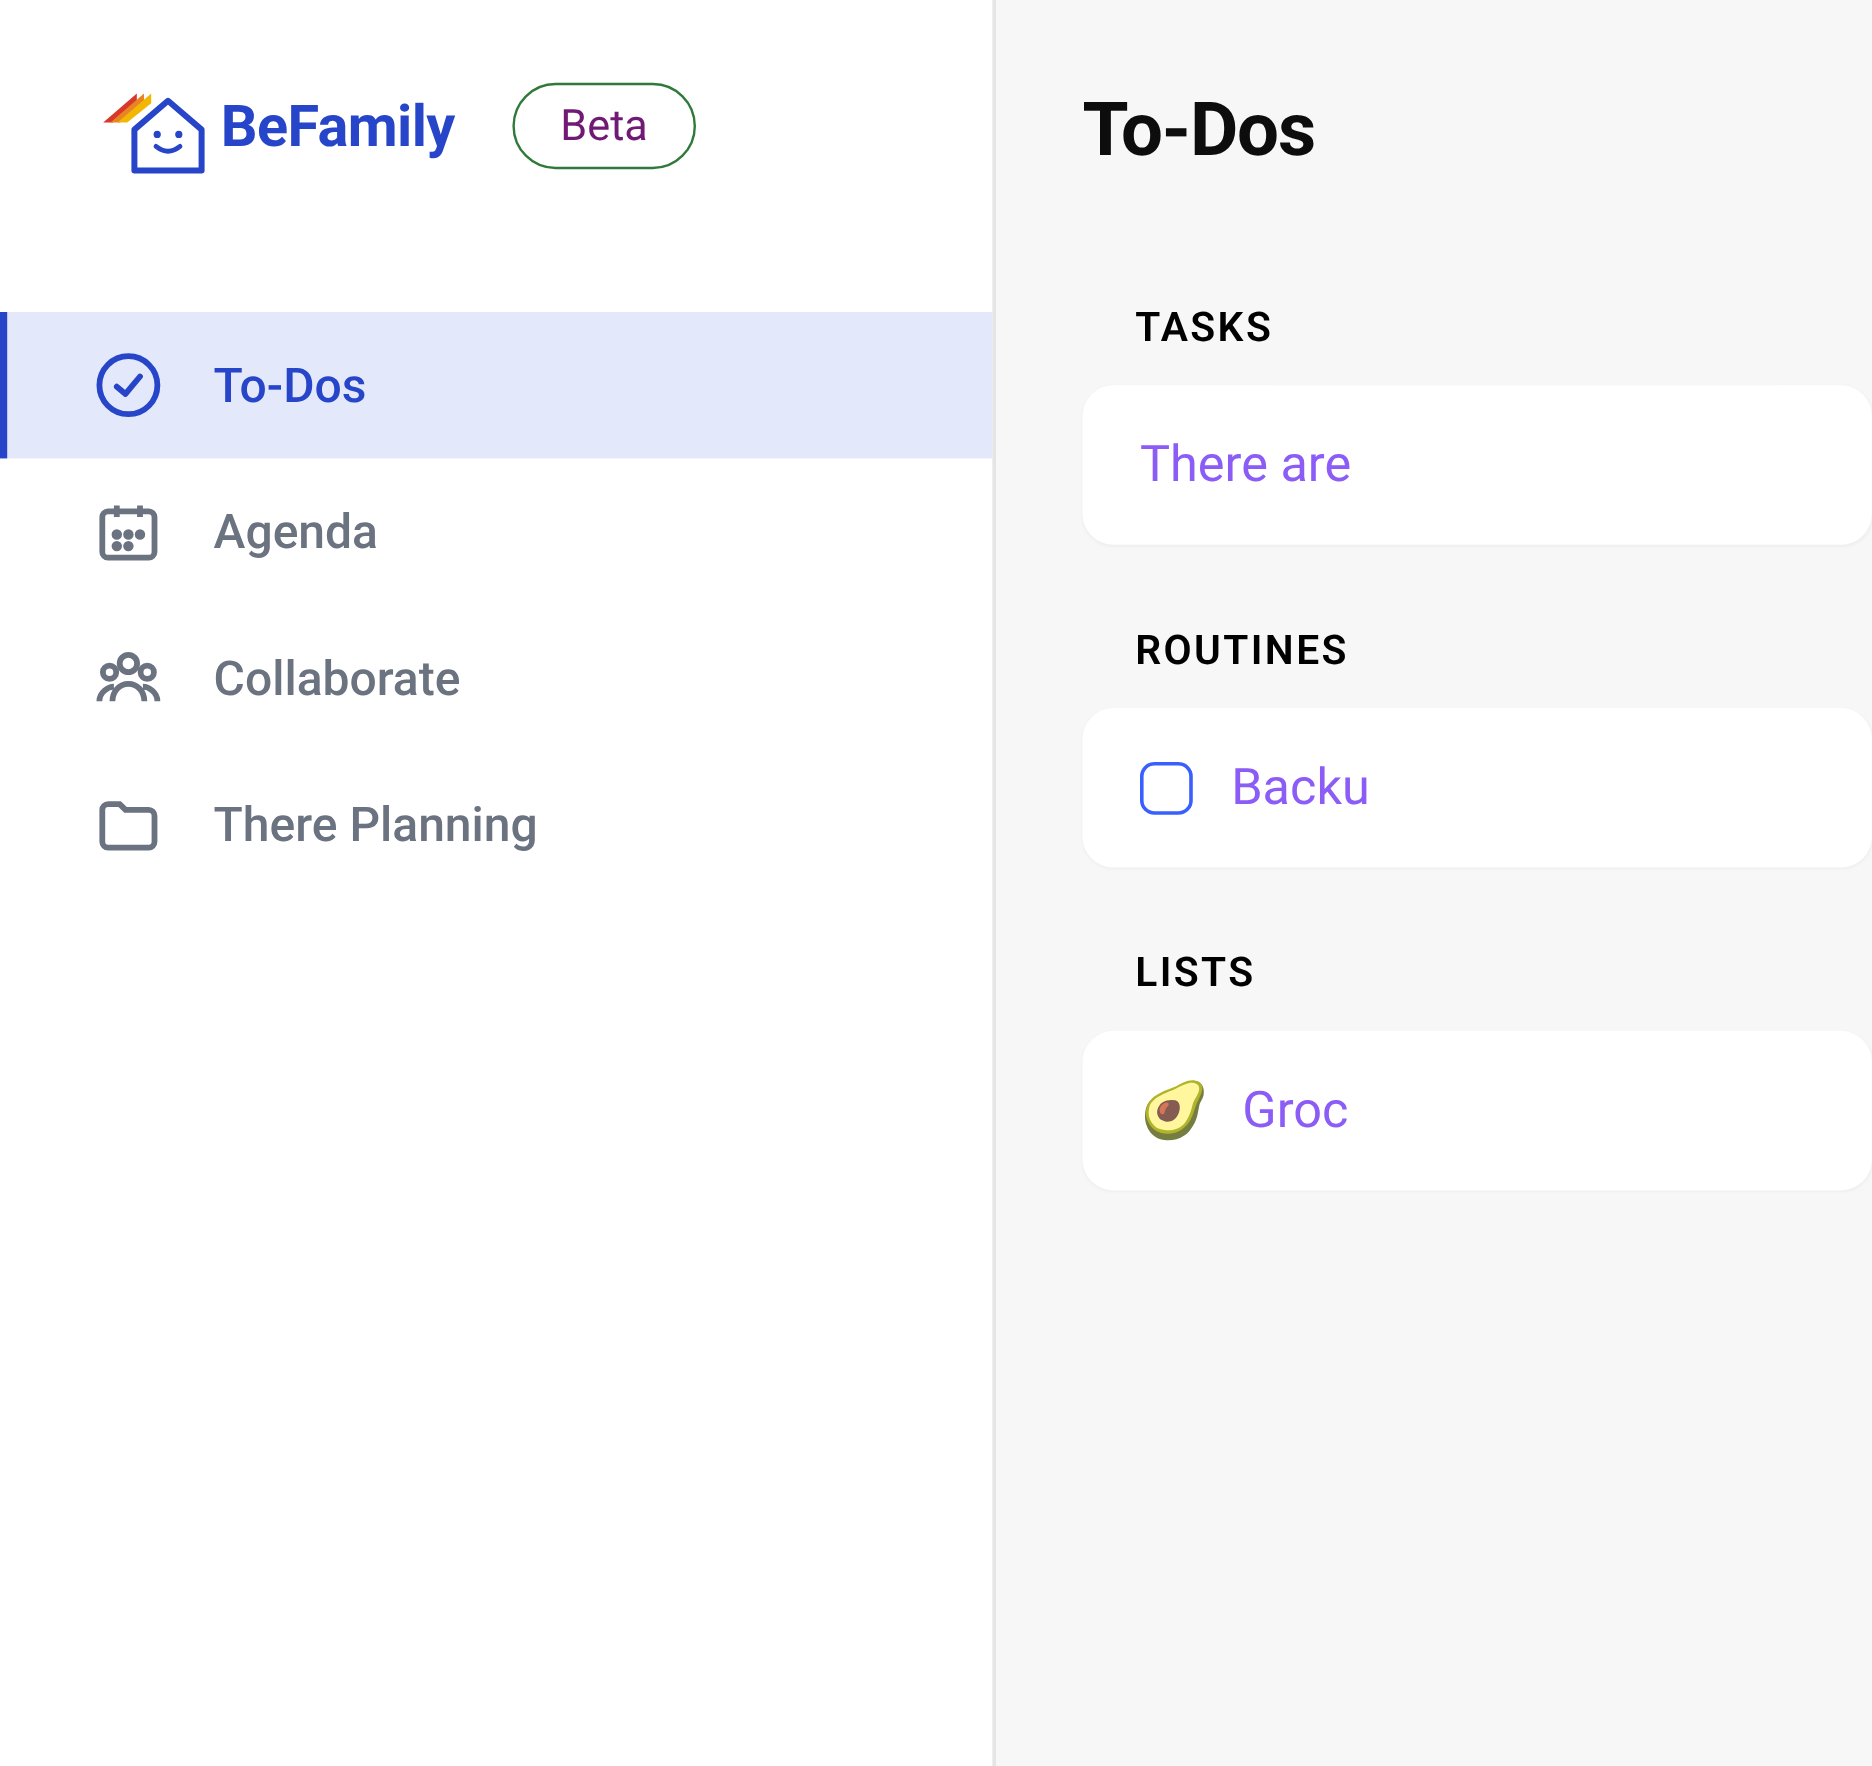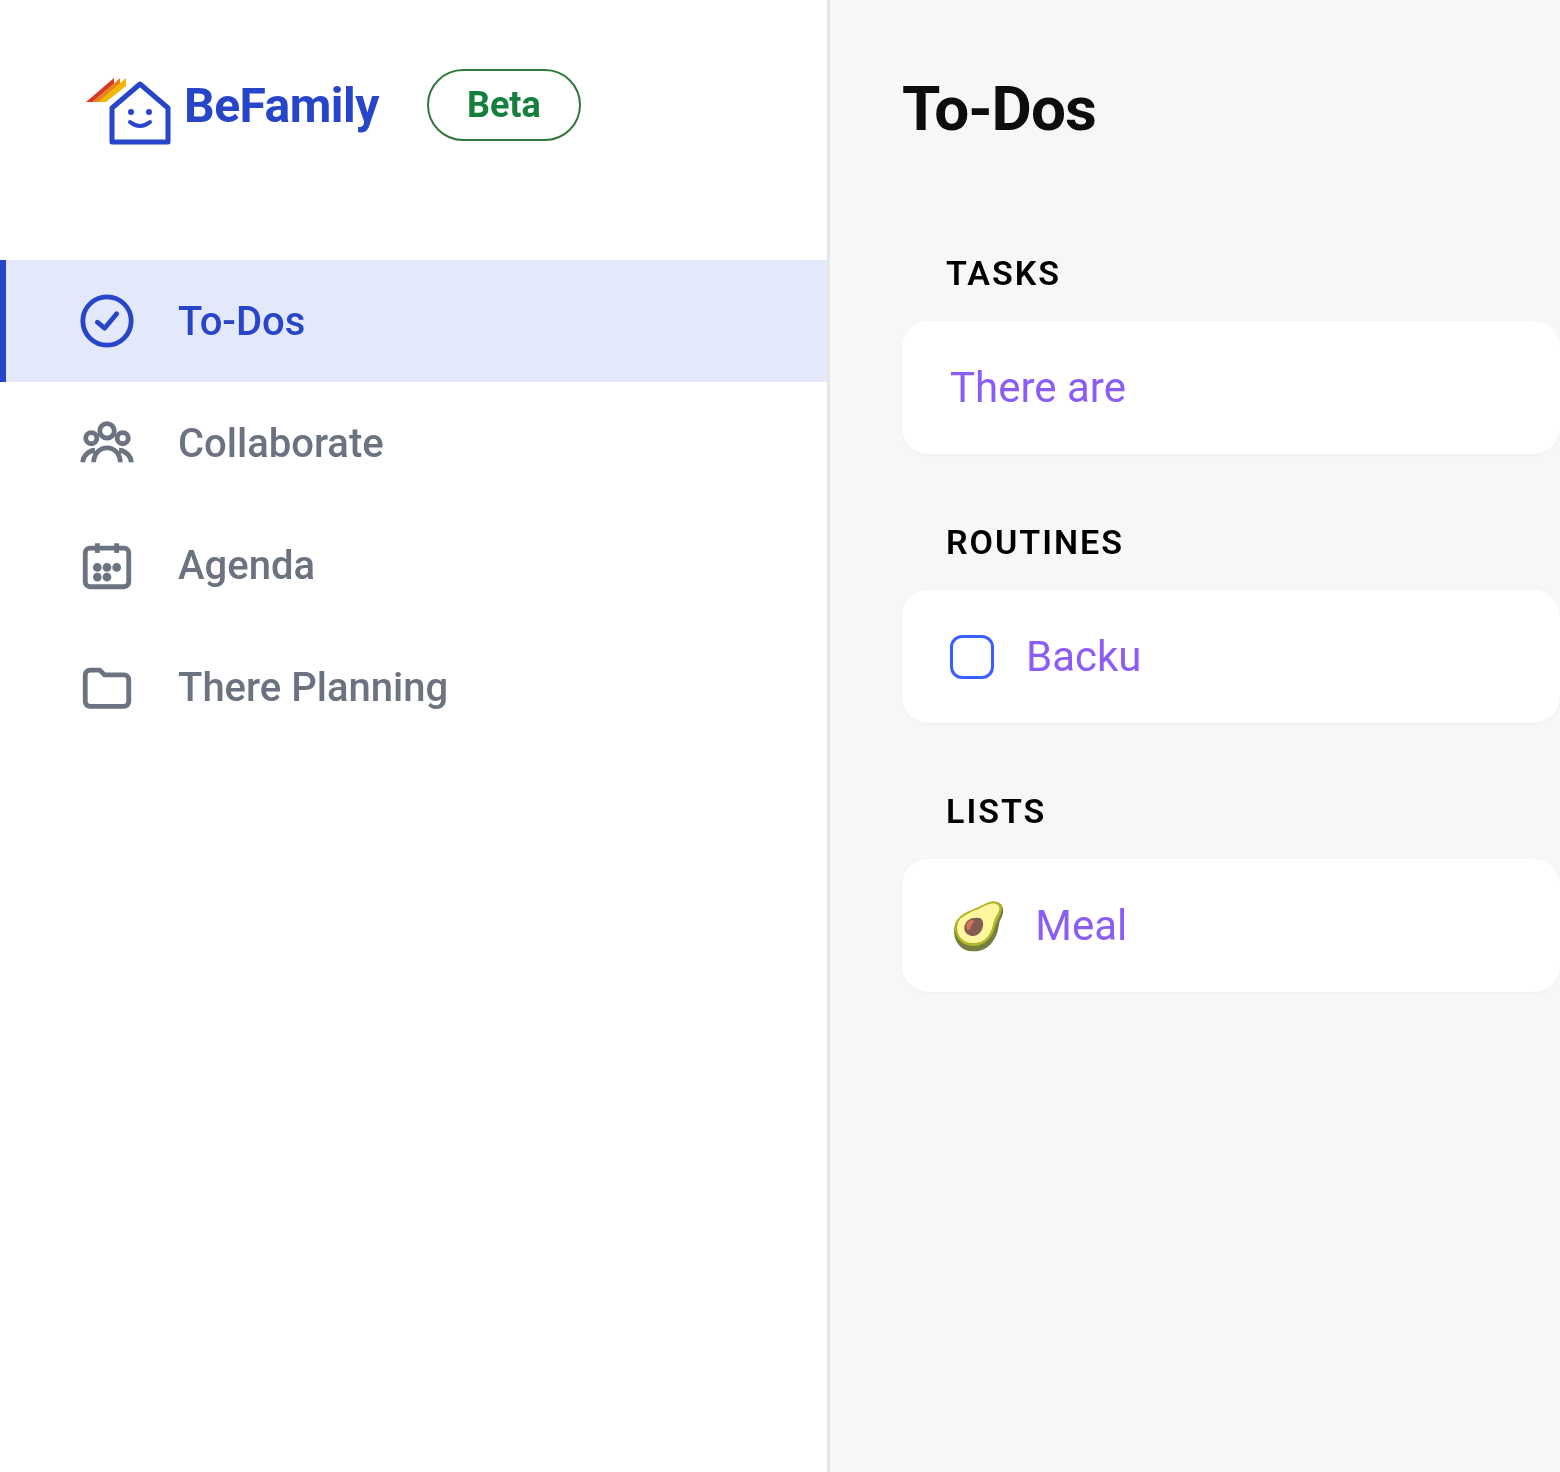--- a/index.html
+++ b/index.html
@@ -41,25 +41,25 @@
       position: relative;
     }
     .logo-text {
       font-size: 48px;
       font-weight: 700;
       color: #2745c9;
       letter-spacing: -0.5px;
     }
     .beta-badge {
       border: 2px solid #2f7a3a;
-      color: #15803d;
+      color: #701a75;
       border-radius: 40px;
       padding: 16px 38px;
       font-size: 36px;
-      font-weight: 700;
+      font-weight: 400;
       line-height: 1;
     }
     .nav-list {
       display: flex;
       flex-direction: column;
     }
     .nav-item {
       display: flex;
       align-items: center;
       gap: 42px;
@@ -171,48 +171,48 @@
           <circle cx="12" cy="12" r="10"></circle>
           <path d="M8 12.5 L11 15 L16 9" stroke-linecap="round" stroke-linejoin="round"></path>
         </svg>
       </span>
       <span>To-Dos</span>
     </div>
 
     <div class="nav-item">
       <span class="nav-icon">
         <svg viewBox="0 0 24 24" width="58" height="58" fill="none" stroke="currentColor" stroke-width="2">
-          <circle cx="12" cy="7" r="3"></circle>
-          <circle cx="5.5" cy="10" r="2.3"></circle>
-          <circle cx="18.5" cy="10" r="2.3"></circle>
-          <path d="M2 20 c0-3 3-5 5-5 M22 20 c0-3 -3-5 -5-5 M6.5 20 c0-3.5 2.5-6 5.5-6 s5.5 2.5 5.5 6"></path>
-        </svg>
-      </span>
-      <span>Collaborate</span>
-    </div>
-
-    <div class="nav-item">
-      <span class="nav-icon">
-        <svg viewBox="0 0 24 24" width="58" height="58" fill="none" stroke="currentColor" stroke-width="2">
           <rect x="3" y="5" width="18" height="16" rx="2"></rect>
           <line x1="8" y1="3" x2="8" y2="7"></line>
           <line x1="16" y1="3" x2="16" y2="7"></line>
           <circle cx="8" cy="13" r="0.8" fill="currentColor"></circle>
           <circle cx="12" cy="13" r="0.8" fill="currentColor"></circle>
           <circle cx="16" cy="13" r="0.8" fill="currentColor"></circle>
           <circle cx="8" cy="17" r="0.8" fill="currentColor"></circle>
           <circle cx="12" cy="17" r="0.8" fill="currentColor"></circle>
         </svg>
       </span>
       <span>Agenda</span>
     </div>
 
     <div class="nav-item">
       <span class="nav-icon">
         <svg viewBox="0 0 24 24" width="58" height="58" fill="none" stroke="currentColor" stroke-width="2">
+          <circle cx="12" cy="7" r="3"></circle>
+          <circle cx="5.5" cy="10" r="2.3"></circle>
+          <circle cx="18.5" cy="10" r="2.3"></circle>
+          <path d="M2 20 c0-3 3-5 5-5 M22 20 c0-3 -3-5 -5-5 M6.5 20 c0-3.5 2.5-6 5.5-6 s5.5 2.5 5.5 6"></path>
+        </svg>
+      </span>
+      <span>Collaborate</span>
+    </div>
+
+    <div class="nav-item">
+      <span class="nav-icon">
+        <svg viewBox="0 0 24 24" width="58" height="58" fill="none" stroke="currentColor" stroke-width="2">
           <path d="M3 7 a2 2 0 0 1 2-2 h4 l2 2 h8 a2 2 0 0 1 2 2 v9 a2 2 0 0 1 -2 2 H5 a2 2 0 0 1 -2-2 Z"></path>
         </svg>
       </span>
       <span>There Planning</span>
     </div>
   </nav>
 </aside>
 
 <main class="main-panel">
   <h1 class="page-title">To-Dos</h1>
@@ -227,16 +227,16 @@
     <div class="routine-row">
       <div class="checkbox"></div>
       <span class="card-text">Backu</span>
     </div>
   </div>
 
   <div class="section-header">LISTS</div>
   <div class="card">
     <div class="list-row">
       <span class="emoji">🥑</span>
-      <span class="card-text">Meal</span>
+      <span class="card-text">Groc</span>
     </div>
   </div>
 </main>
 
 </body></html>

